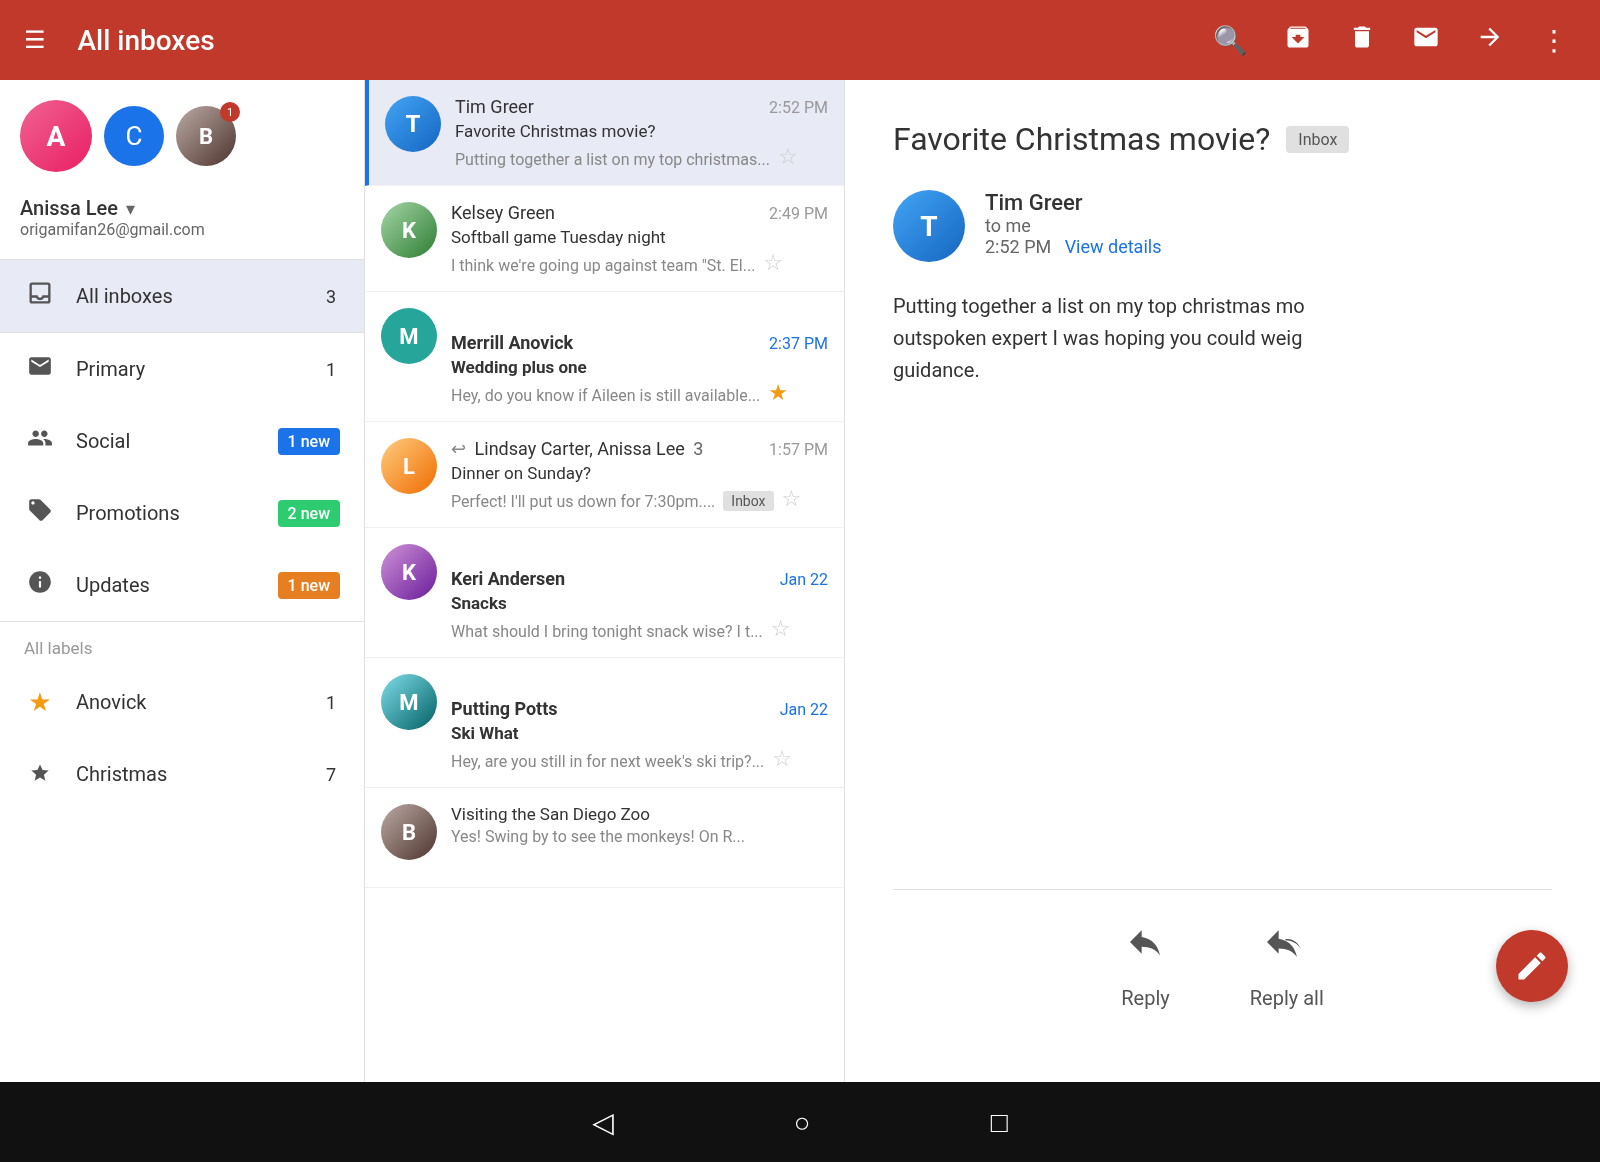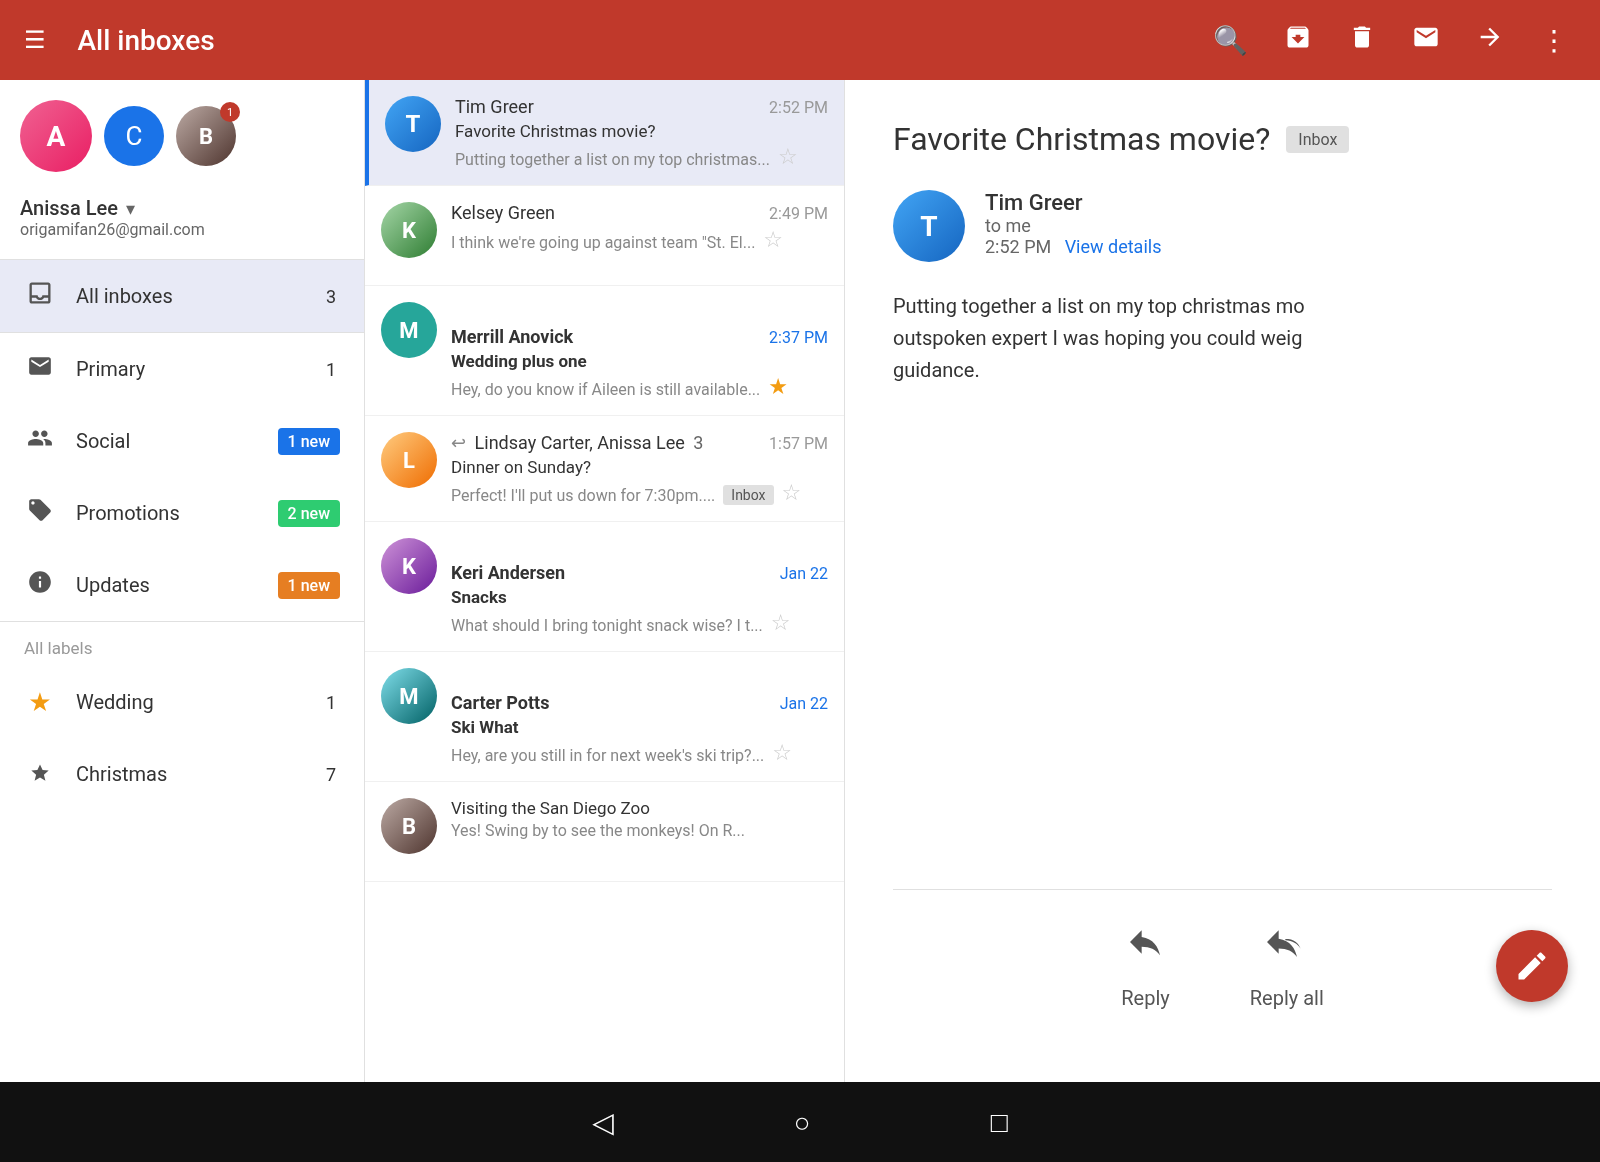--- a/index.html
+++ b/index.html
@@ -403,21 +403,21 @@
       <span class="nav-label">Updates</span>
       <span class="nav-badge badge-orange">1 new</span>
     </div>
 
     <div class="divider"></div>
 
     <div class="section-label">All labels</div>
 
     <div class="nav-item">
       <span class="nav-icon" style="color:#f39c12;font-size:26px;">★</span>
-      <span class="nav-label">Wedding</span>
+      <span class="nav-label">Anovick</span>
       <span class="nav-count">1</span>
     </div>
 
     <div class="nav-item">
       <span class="nav-icon" style="color:#555;font-size:22px;">
         <svg width="26" height="26" viewBox="0 0 24 24" fill="#555">
             <path d="M12 17l-5 3 1.4-5.5L4 10.5l5.6-.3L12 5l2.4 5.2 5.6.3-4.4 4 1.4 5.5z"></path>
           </svg>
       </span>
       <span class="nav-label">Christmas</span>
@@ -442,20 +442,21 @@
       </div>
     </div>
 
     <div class="email-item">
       <div class="email-avatar face-kelsey">K</div>
       <div class="email-content">
         <div class="email-header">
           <span class="email-sender">Kelsey Green</span>
           <span class="email-time">2:49 PM</span>
         </div>
+        <div class="email-subject">Softball game Tuesday night</div>
         <div class="email-preview">
           I think we're going up against team "St. El...
           <span class="email-star">☆</span>
         </div>
       </div>
     </div>
 
     <div class="email-item">
       <div class="email-avatar face-merrill">M</div>
       <div class="email-content">
@@ -501,21 +502,21 @@
           What should I bring tonight snack wise? I t...
           <span class="email-star">☆</span>
         </div>
       </div>
     </div>
 
     <div class="email-item">
       <div class="email-avatar face-michael">M</div>
       <div class="email-content">
         <div class="email-header">
-          <span class="email-sender bold">Carter Potts</span>
+          <span class="email-sender bold">Putting Potts</span>
           <span class="email-time blue">Jan 22</span>
         </div>
         <div class="email-subject bold">Ski What</div>
         <div class="email-preview">
           Hey, are you still in for next week's ski trip?...
           <span class="email-star">☆</span>
         </div>
       </div>
     </div>
 

